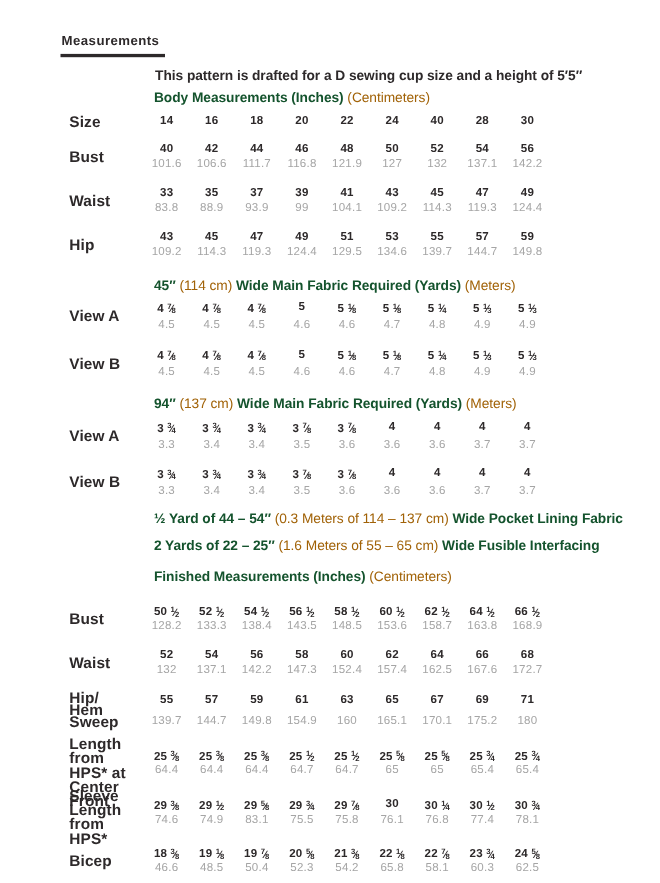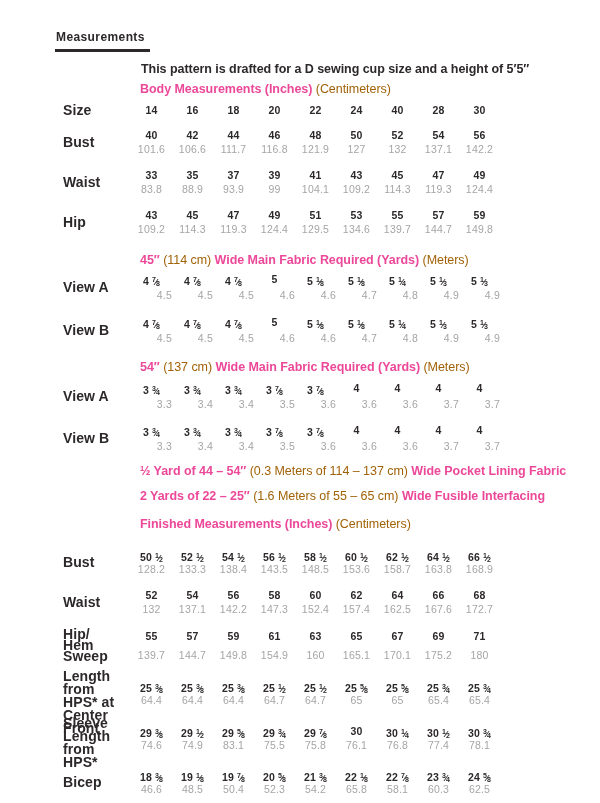--- a/index.html
+++ b/index.html
@@ -13,35 +13,35 @@
     position:absolute;top:29px;left:55px;margin:0;
     font-size:12px;font-weight:700;letter-spacing:.4px;line-height:17px;
     border-bottom:3.5px solid #2d292a;padding:0 5px 3px 1px;
   }
   
   .heading{
     position:absolute;left:140px;margin:0;white-space:nowrap;
     font-size:12.5px;font-weight:700;line-height:14px;letter-spacing:-.05px;
   }
   .intro{left:141px;}
-  .dp{color:#ec4899;}
+  .dp{color:#14532d;}
   .gp{color:#a16207;font-weight:400;}
   
   .mrow{
     position:absolute;left:63px;
     display:grid;grid-template-columns:68px repeat(9,41px);
   }
   .lbl{
     font-size:14px;font-weight:700;line-height:13px;
     align-self:center;letter-spacing:.1px;
   }
   .cell{text-align:center;}
   .vin{font-size:10.5px;font-weight:700;height:14px;line-height:14px;letter-spacing:.2px;white-space:nowrap;}
   .vcm{font-size:10.5px;font-weight:400;color:#a5a5a5;height:14px;line-height:14px;letter-spacing:.2px;}
-  .gap2 .vcm{margin-top:2px;text-align:right;}
+  .gap2 .vcm{margin-top:2px;}
   .voff9 .cell{margin-top:9px;}
   .voff7 .cell{margin-top:7px;}
   #fin-hip .vcm{margin-top:5px;}
   #fin-hip .lbl{align-self:start;line-height:11px;}
   
   .frac{font-weight:700;white-space:nowrap;}
   .num{font-size:7px;vertical-align:3.5px;}
   .fsl{font-size:9.5px;margin:0 -1px;vertical-align:0;}
   .den{font-size:7px;vertical-align:-.5px;}
 </style>
@@ -286,21 +286,21 @@
     <div class="cell">
       <div class="vin">5&nbsp;<span class="frac"><span class="num">1</span><span class="fsl">⁄</span><span class="den">3</span></span></div>
       <div class="vcm">4.9</div>
     </div>
     <div class="cell">
       <div class="vin">5&nbsp;<span class="frac"><span class="num">1</span><span class="fsl">⁄</span><span class="den">3</span></span></div>
       <div class="vcm">4.9</div>
     </div>
   </div>
 
-<p class="heading" style="top:360px"><span class="dp">54″ </span><span class="gp">(137 cm) </span><span class="dp">Wide Main Fabric Required (Yards) </span><span class="gp">(Meters)</span></p>
+<p class="heading" style="top:360px"><span class="dp">94″ </span><span class="gp">(137 cm) </span><span class="dp">Wide Main Fabric Required (Yards) </span><span class="gp">(Meters)</span></p>
 <div class="mrow gap2" style="top:381px" id="f54-a">
     <div class="lbl">
       <div>View A</div>
     </div>
     <div class="cell">
       <div class="vin">3&nbsp;<span class="frac"><span class="num">3</span><span class="fsl">⁄</span><span class="den">4</span></span></div>
       <div class="vcm">3.3</div>
     </div>
     <div class="cell">
       <div class="vin">3&nbsp;<span class="frac"><span class="num">3</span><span class="fsl">⁄</span><span class="den">4</span></span></div>

